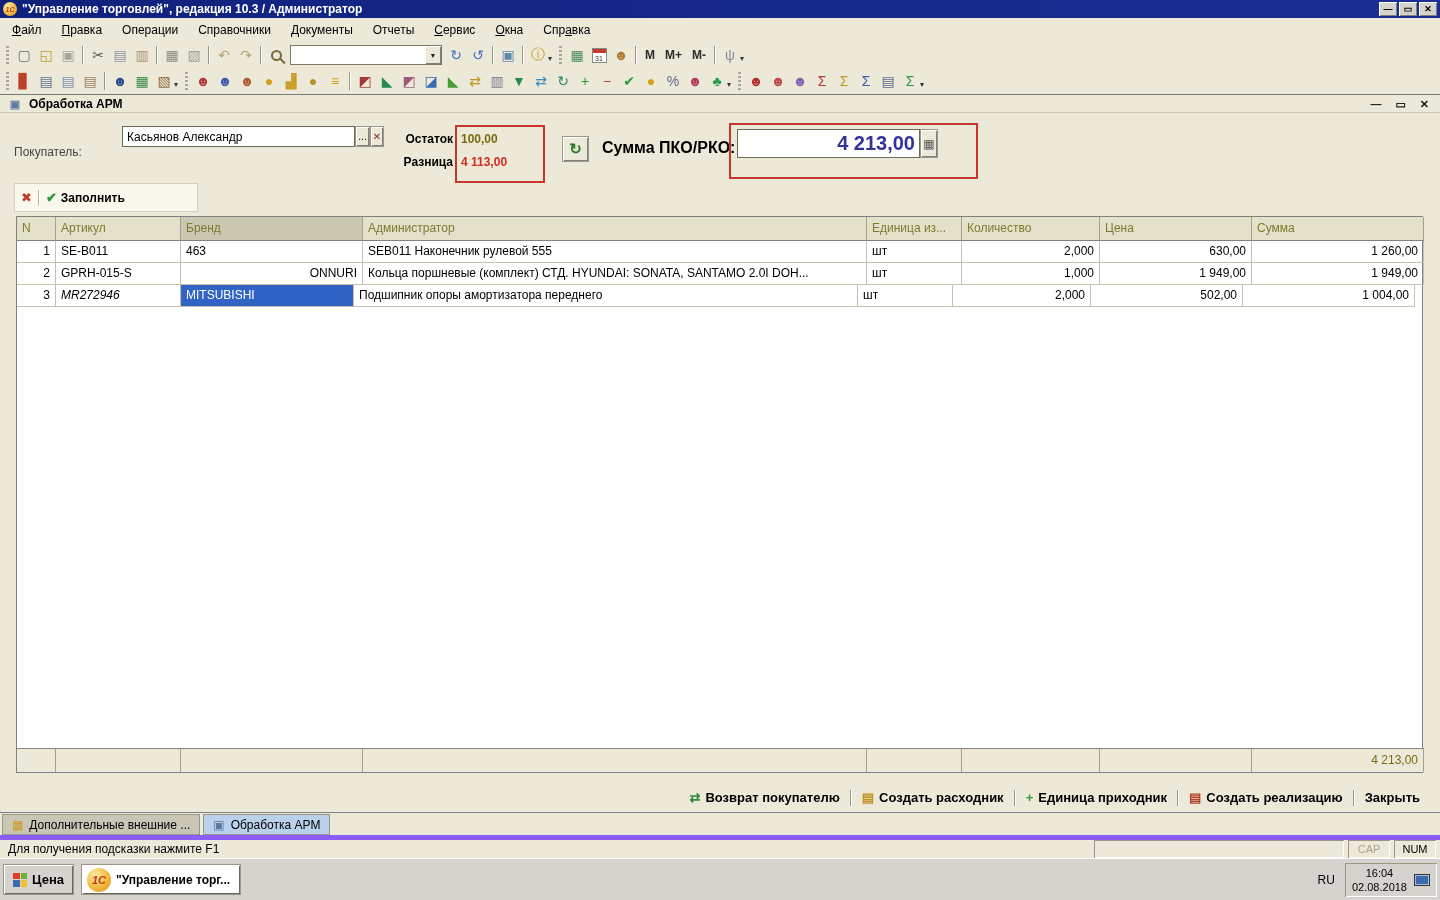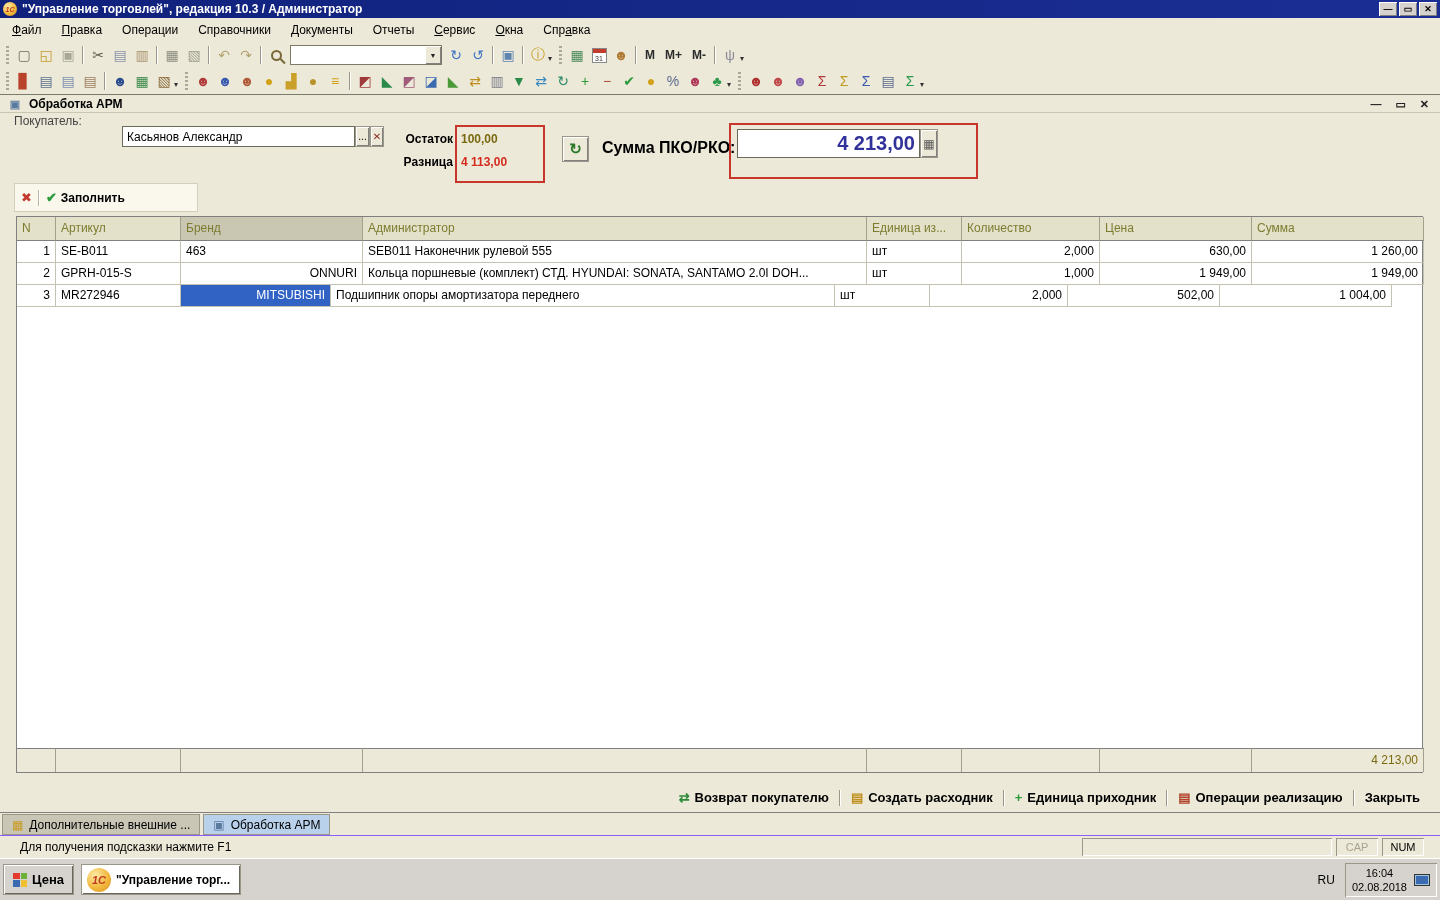--- a/index.html
+++ b/index.html
@@ -70,21 +70,21 @@
   .abtn .aico{font-size:13px}
   .asep{width:2px;height:16px;border-left:1px solid #9a9788;border-right:1px solid #fff}
 
   
   .tabsbar{position:absolute;top:812px;left:0;right:0;height:23px;border-top:1px solid #808080;background:#ece9d8;display:flex;align-items:flex-start;padding:1px 0 0 2px}
   .mtab{height:21px;display:flex;align-items:center;gap:6px;padding:0 9px;border:1px solid #9a9788;margin-right:3px;white-space:nowrap}
   .mtab.active{background:#b9d1ea}
   .mtab.inactive{background:#c9c6b6}
   .mtab .tico{font-size:12px}
 
-  .statusbar{position:absolute;top:835px;left:0;right:0;height:23px;border-top:1px solid #8b5cf6;display:flex;align-items:center;gap:4px;padding:0 16px}
+  .statusbar{position:absolute;top:835px;left:0;right:0;height:23px;border-top:5px solid #8b5cf6;display:flex;align-items:center;gap:4px;padding:0 4px}
   .hint{flex:1;padding-left:4px}
   .spanel{height:18px;box-shadow:inset 1px 1px 0 #9a9788,inset -1px -1px 0 #fff;display:flex;align-items:center;justify-content:center;padding:0 6px}
   .spanel.empty{width:250px}
   .spanel.key{width:42px;font-size:11px}
   .key.off{color:#a8a491}
 
   .taskbar{position:absolute;top:858px;left:0;right:0;height:42px;background:#d6d3ce;border-top:1px solid #fff;display:flex;align-items:center;gap:7px;padding:0 3px}
   .tkraised{box-shadow:inset 1px 1px 0 #fff,inset -1px -1px 0 #6a675e;border:1px solid #9a9788}
   .startbtn{height:31px;display:flex;align-items:center;gap:5px;padding:0 9px;font-weight:bold;font-size:13px;background:#d6d3ce}
   .appbtn{height:31px;width:160px;display:flex;align-items:center;gap:5px;padding:0 5px;font-weight:bold;background:#fff;white-space:nowrap;overflow:hidden}
@@ -216,21 +216,21 @@
   <span>Обработка АРМ</span>
   <span class="armctl">
     <span>—</span>
     <span>▭</span>
     <span>✕</span>
   </span>
 </div>
 
 <div class="client">
 
-  <span class="lbl" style="left:14px;top:1px;color:#444">Покупатель:</span>
+  <span class="lbl" style="left:14px;top:32px;color:#444">Покупатель:</span>
   <div class="input" style="left:122px;top:13px;width:233px;height:21px">Касьянов Александр</div>
   <div class="btn3d" style="left:355px;top:13px;width:15px;height:21px;font-size:10px">...</div>
   <div class="btn3d" style="left:370px;top:13px;width:14px;height:21px;font-size:10px;color:#8a2a1e">✕</div>
 
   <span class="lbl" style="left:380px;top:19px;width:73px;text-align:right;font-weight:bold">Остаток</span>
   <span class="lbl" style="left:380px;top:42px;width:73px;text-align:right;font-weight:bold">Разница</span>
   <div class="redbox" style="left:455px;top:12px;width:90px;height:58px"></div>
   <span class="lbl" style="left:461px;top:19px;color:#7b6a10;font-weight:bold">100,00</span>
   <span class="lbl" style="left:461px;top:42px;color:#d42b1e;font-weight:bold">4 113,00</span>
 
@@ -276,22 +276,22 @@
         <div class="dcell" style="width: 125px; text-align: left;">GPRH-015-S</div>
         <div class="dcell" style="width: 182px; text-align: right;">ONNURI</div>
         <div class="dcell" style="width: 504px; text-align: left;">Кольца поршневые (комплект) СТД. HYUNDAI: SONATA, SANTAMO 2.0I DOH...</div>
         <div class="dcell" style="width: 95px; text-align: left;">шт</div>
         <div class="dcell" style="width: 138px; text-align: right;">1,000</div>
         <div class="dcell" style="width: 152px; text-align: right;">1 949,00</div>
         <div class="dcell" style="width: 172px; text-align: right;">1 949,00</div>
       </div>
       <div class="trow">
         <div class="dcell" style="width: 39px; text-align: right;">3</div>
-        <div class="dcell" style="width: 125px; text-align: left;">MR272946</div>
-        <div class="dcell sel" style="width: 150px; text-align: right;">MITSUBISHI</div>
+        <div class="dcell" style="width: 125px; text-align: left; font-style: italic;">MR272946</div>
+        <div class="dcell sel" style="width: 173px; text-align: left;">MITSUBISHI</div>
         <div class="dcell" style="width: 504px; text-align: left;">Подшипник опоры амортизатора переднего</div>
         <div class="dcell" style="width: 95px; text-align: left;">шт</div>
         <div class="dcell" style="width: 138px; text-align: right;">2,000</div>
         <div class="dcell" style="width: 152px; text-align: right;">502,00</div>
         <div class="dcell" style="width: 172px; text-align: right;">1 004,00</div>
       </div>
       <div class="tfill"></div>
       <div class="trow">
         <div class="fcell" style="width: 39px;"></div>
         <div class="fcell" style="width: 125px;"></div>
@@ -315,21 +315,21 @@
         <span>Создать расходник</span>
       </span>
       <span class="asep"></span>
       <span class="abtn">
         <span class="aico" style="color: rgb(46, 155, 58);">+</span>
         <span>Единица приходник</span>
       </span>
       <span class="asep"></span>
       <span class="abtn">
         <span class="aico" style="color: rgb(176, 67, 42);">▤</span>
-        <span>Операции реализацию</span>
+        <span>Создать реализацию</span>
       </span>
       <span class="asep"></span>
       <span class="abtn">
         <span>Закрыть</span>
       </span>
     </div>
 </div>
 
 <div class="tabsbar" id="tabsbar">
     <span class="mtab inactive">

